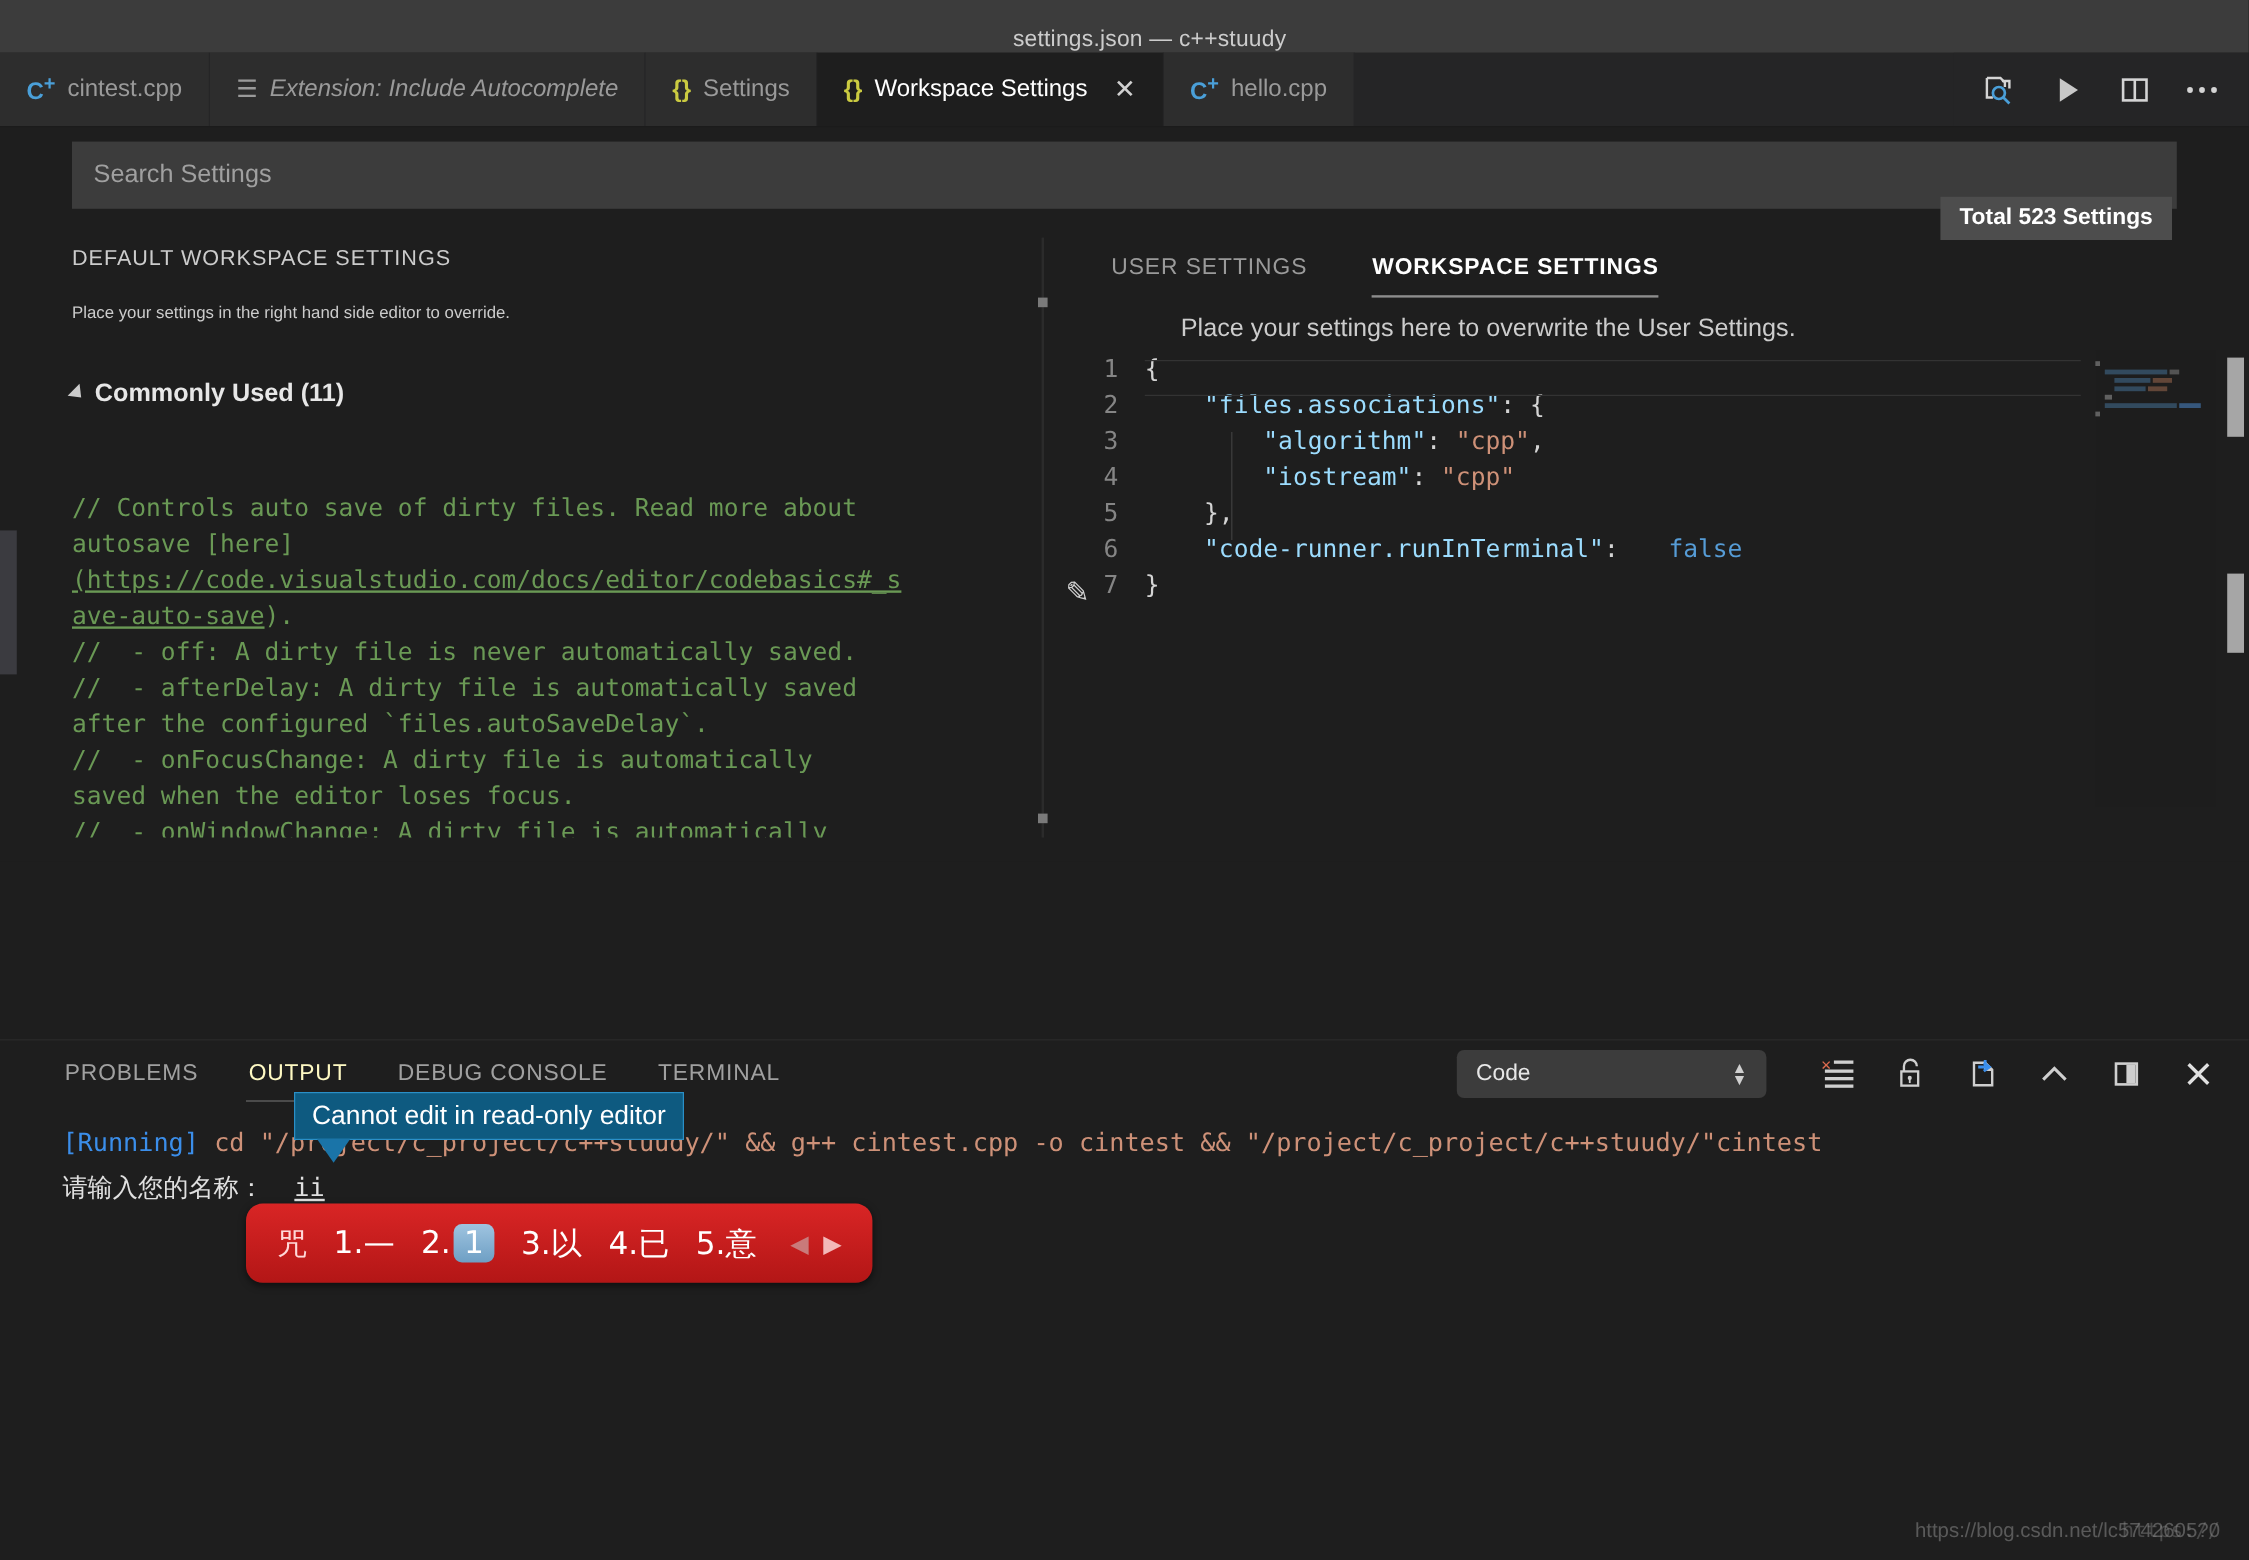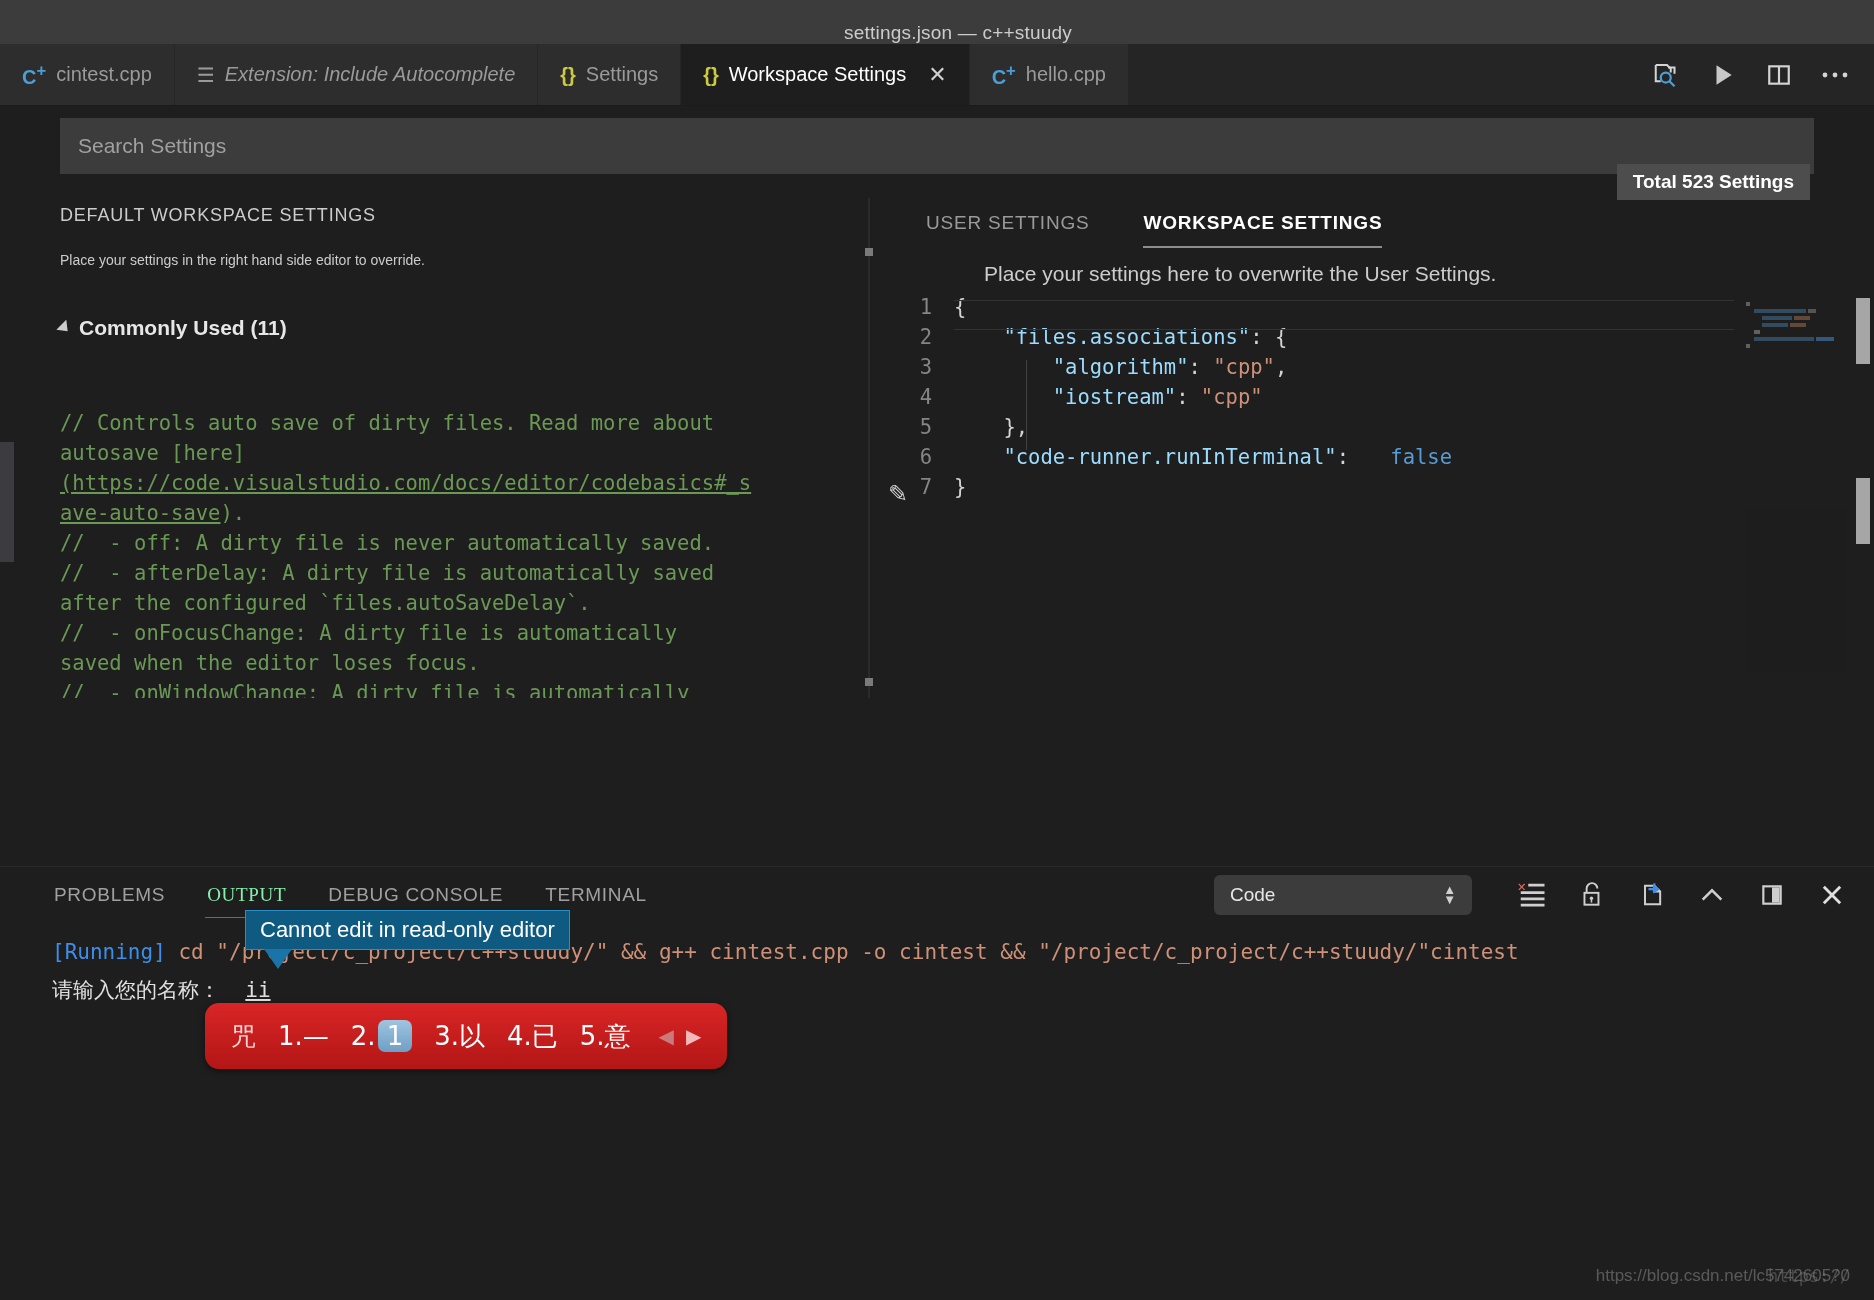--- a/index.html
+++ b/index.html
@@ -120,21 +120,21 @@
   
   .edge-scroll { position: absolute; left: 0; width: 14px; background: #3b3b40; }
 
   
   .panel {
     position: absolute; left: 0; right: 0; top: 866px; bottom: 0;
     background: #1e1e1e; border-top: 1px solid #2b2b2b;
   }
   .panel-head { display: flex; align-items: center; height: 56px; padding: 0 26px 0 52px; }
   .ptab { color: #a0a0a0; font-size: 19px; letter-spacing: .7px; margin-right: 38px; position: relative; padding: 14px 2px; text-align: center; }
-  .ptab.active { color: #86efac; font-family: Liberation Serif, serif; }
+  .ptab.active { color: #fef9c3; }
   .ptab.active::after {
     content: ""; position: absolute; left: 0; right: 0; bottom: 2px;
     height: 1px; background: #6b6b6b;
   }
   .panel-actions { margin-left: auto; display: flex; align-items: center; gap: 28px; }
   .select-box {
     width: 258px; height: 40px; background: #3c3c3c; color: #e7e7e7;
     border-radius: 6px; display: flex; align-items: center;
     padding: 0 16px; font-size: 19px; position: relative; margin-right: 16px;
   }

